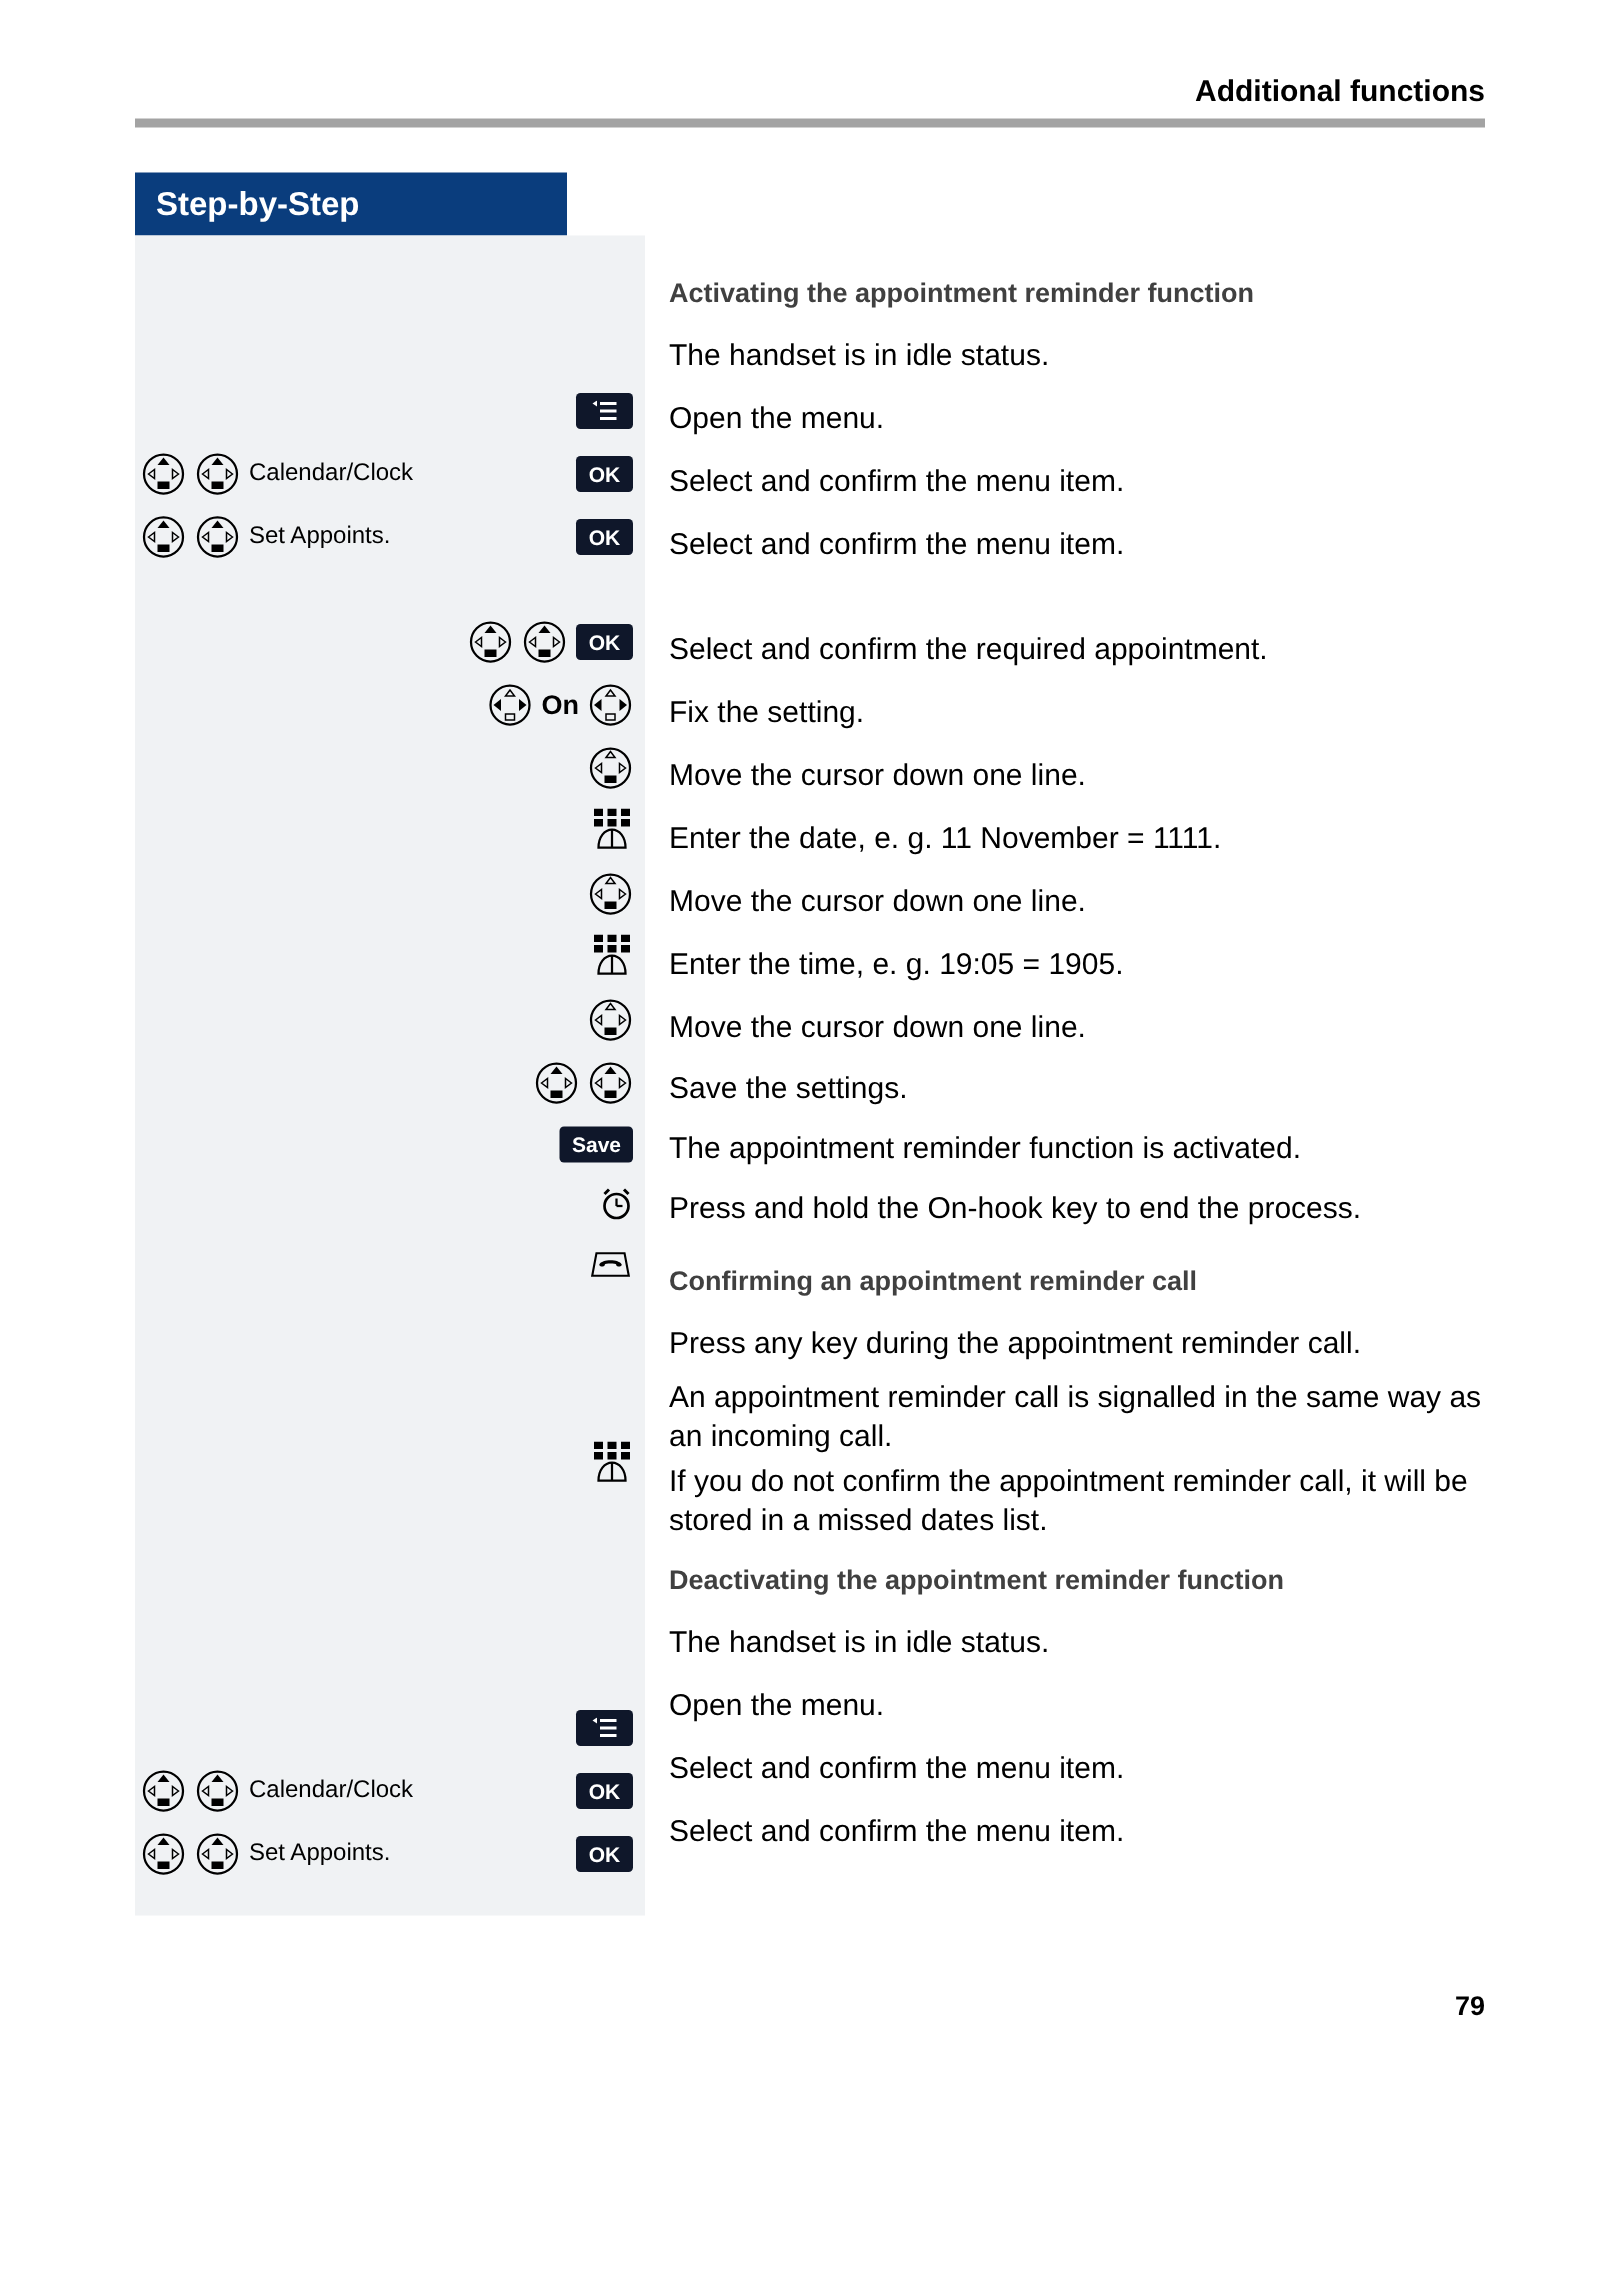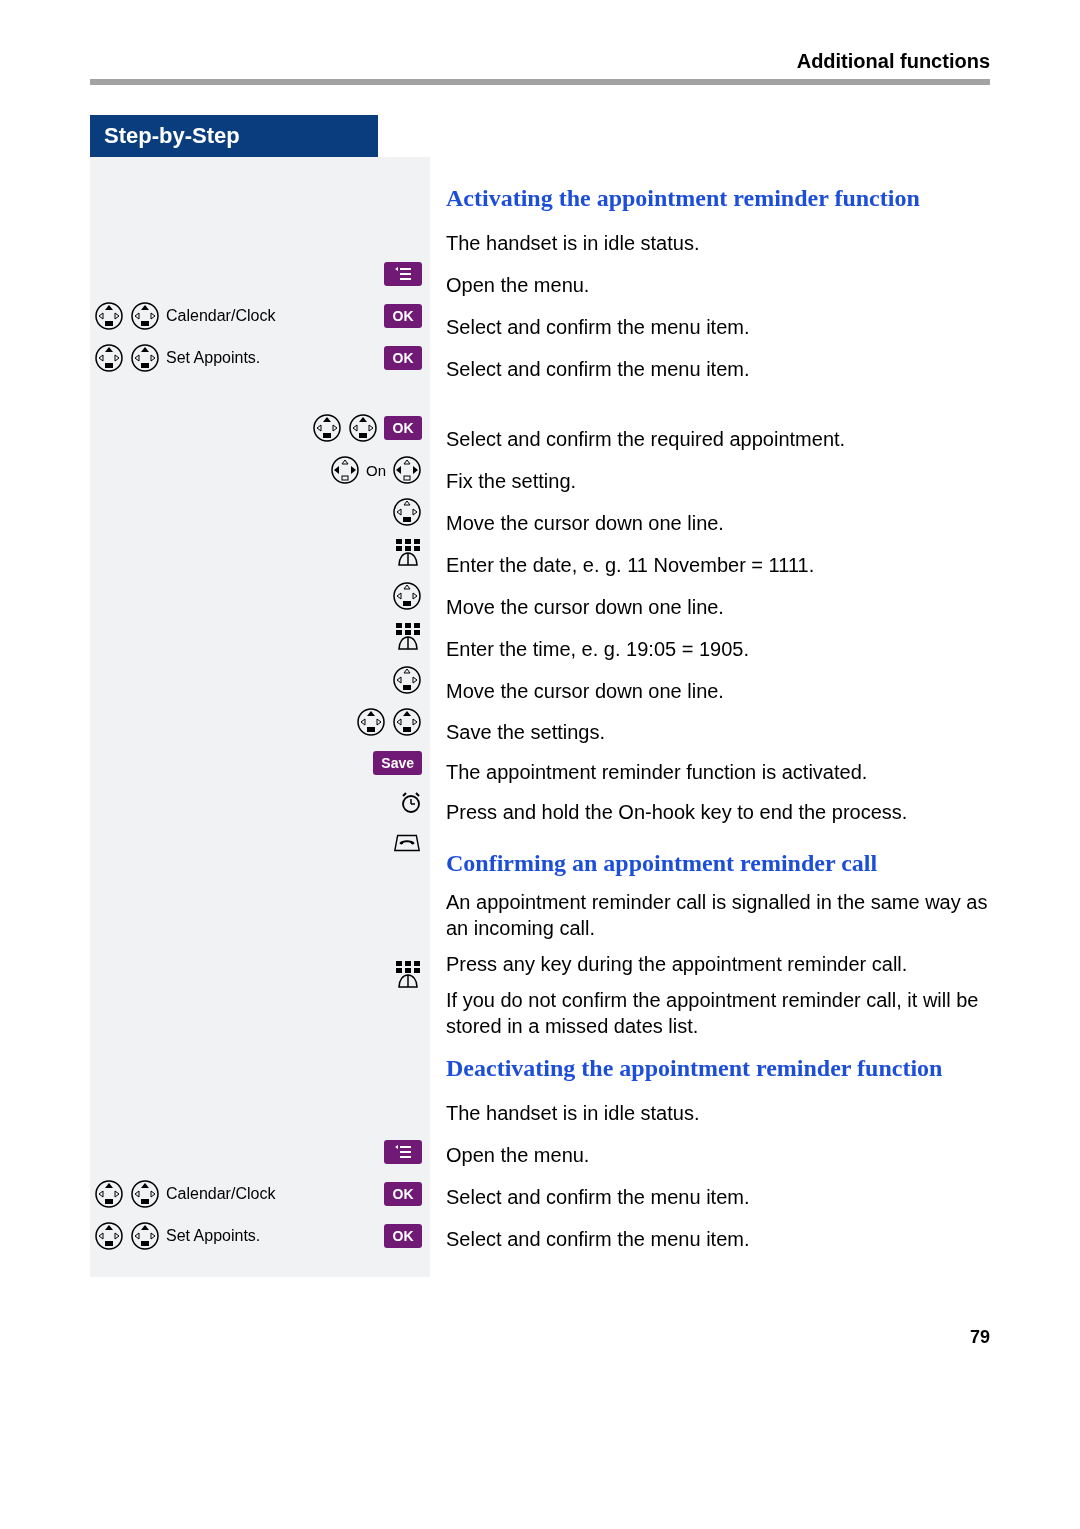--- a/index.html
+++ b/index.html
@@ -44,51 +44,50 @@
     padding-top: 24px;
   }
   .row {
     display: flex;
     align-items: center;
     min-height: 42px;
   }
   .row.short { min-height: 40px; }
   .right-col .row { font-size: 20px; line-height: 1.3; }
   .subhead {
-    color: #1d4ed8;
+    color: #404040;
     font-weight: bold;
-    font-size: 24px;
+    font-size: 18px;
     margin: 4px 0 10px 0;
-    font-family: Liberation Serif, serif;
   }
   .left-col .row {
     justify-content: flex-end;
     padding-right: 8px;
     gap: 6px;
   }
   .menu-label {
     font-size: 16px;
     white-space: nowrap;
   }
   .ok-btn, .save-btn, .menu-btn {
     display: inline-flex;
     align-items: center;
     justify-content: center;
-    background: #701a75;
+    background: #0f172a;
     color: #fff;
     font-weight: bold;
     font-size: 14px;
     border-radius: 3px;
     padding: 2px 6px;
     min-width: 26px;
     height: 20px;
   }
   .save-btn { padding: 2px 8px; }
   .menu-btn svg { display:block; }
-  .on-label { font-weight: normal; font-size: 15px; }
+  .on-label { font-weight: bold; font-size: 18px; }
 
   svg.nav-icon { width: 30px; height: 30px; }
   svg.keypad-icon { width: 28px; height: 30px; }
   svg.alarm-icon { width: 22px; height: 22px; }
   svg.onhook-icon { width: 30px; height: 24px; }
 
   .page-num {
     text-align: right;
     font-weight: bold;
     font-size: 18px;
@@ -382,22 +381,22 @@
     <div class="row">Move the cursor down one line.</div>
     <div class="row">Enter the date, e. g. 11 November = 1111.</div>
     <div class="row">Move the cursor down one line.</div>
     <div class="row">Enter the time, e. g. 19:05 = 1905.</div>
     <div class="row">Move the cursor down one line.</div>
     <div class="row short">Save the settings.</div>
     <div class="row short">The appointment reminder function is activated.</div>
     <div class="row short">Press and hold the On-hook key to end the process.</div>
 
     <div class="subhead" style="margin-top:18px">Confirming an appointment reminder call</div>
+    <div class="row">Press any key during the appointment reminder call.</div>
     <div class="row" style="min-height:56px">An appointment reminder call is signalled in the same way as an incoming call.</div>
-    <div class="row">Press any key during the appointment reminder call.</div>
     <div class="row" style="min-height:56px">If you do not confirm the appointment reminder call, it will be stored in a missed dates list.</div>
 
     <div class="subhead" style="margin-top:14px">Deactivating the appointment reminder function</div>
     <div class="row">The handset is in idle status.</div>
     <div class="row">Open the menu.</div>
     <div class="row">Select and confirm the menu item.</div>
     <div class="row">Select and confirm the menu item.</div>
   </div>
 </div>
 

